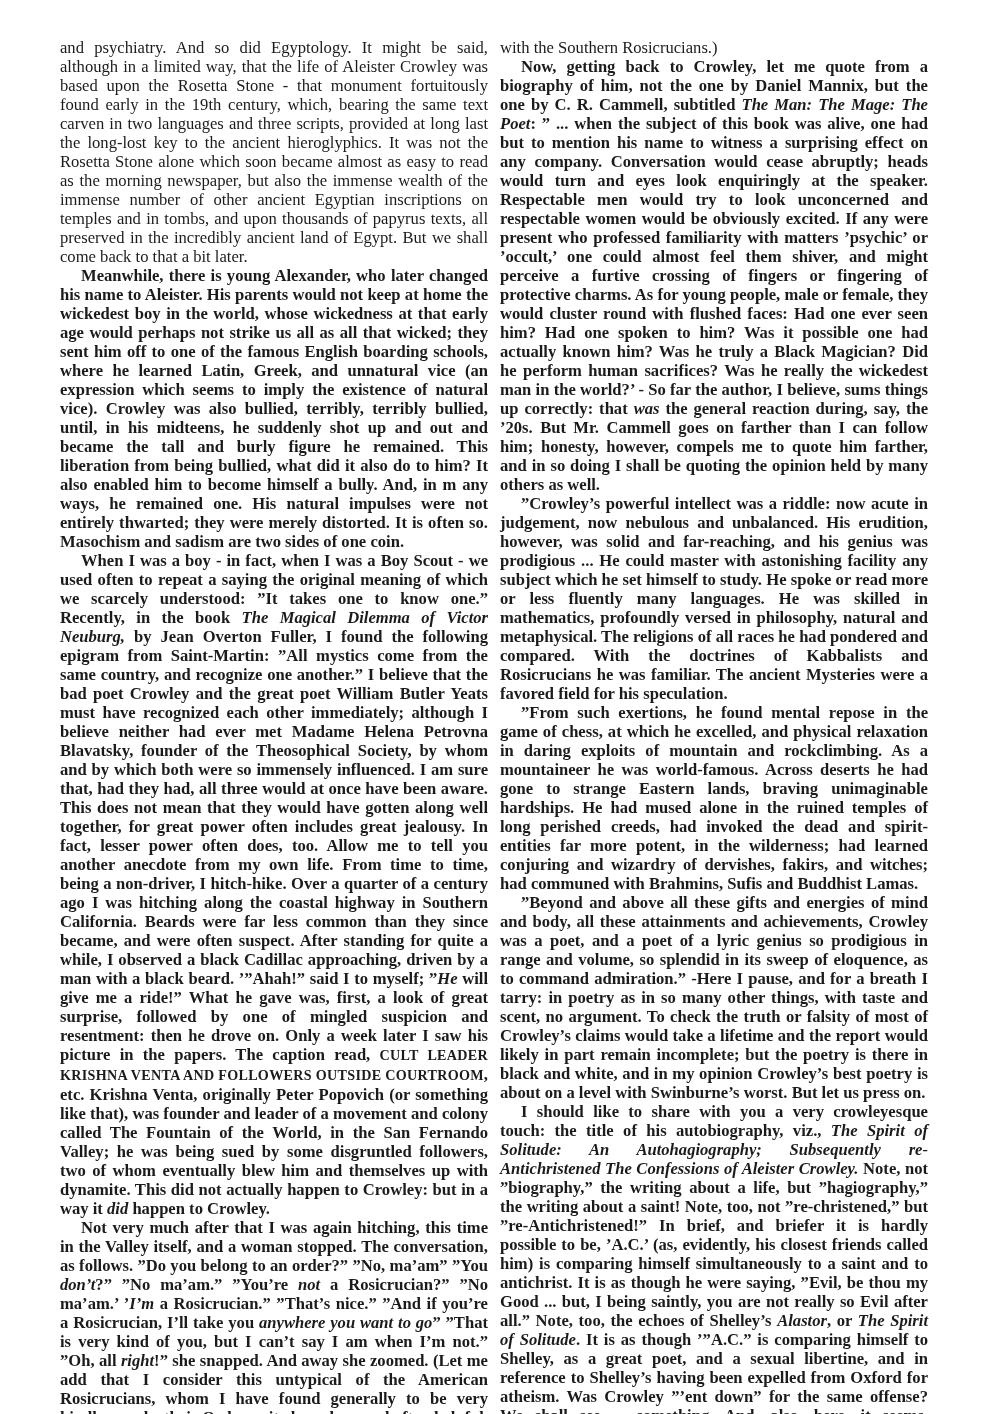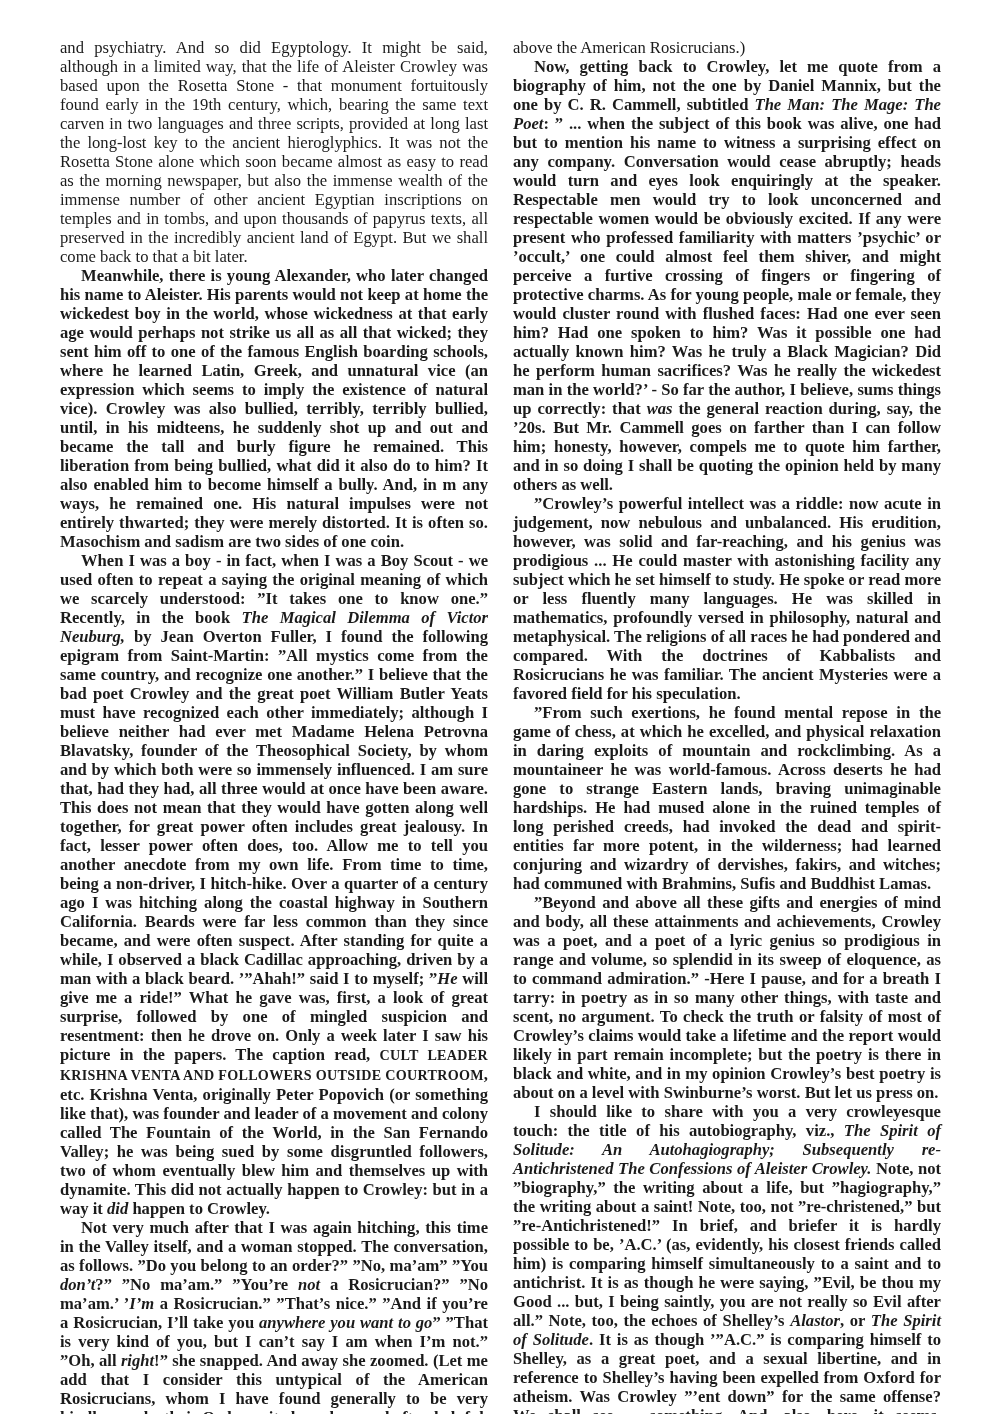--- a/index.html
+++ b/index.html
@@ -8,21 +8,21 @@
     background: #ffffff;
   }
   .page {
     position: relative;
     box-sizing: border-box;
     width: 1000px;
     height: 1414px;
     background: #ffffff;
     padding: 38px 59px 0 60px;
     display: flex;
-    gap: 25px;
+    gap: 12px;
     font-family: "Liberation Serif", "DejaVu Serif", serif;
   }
   .column {
     width: 428px;
     color: #1b1b1b;
     font-size: 16.6px;
     line-height: 19px;
     text-align: justify;
   }
   .column p {
@@ -48,20 +48,20 @@
 <body>
 
 <div class="page">
   <div class="column">
       <p class=""><span>and psychiatry. And so did Egyptology. It might be said, although in a limited way, that the life of Aleister Crowley was based upon the Rosetta Stone - that monument fortuitously found early in the 19th century, which, bearing the same text carven in two languages and three scripts, provided at long last the long-lost key to the ancient hieroglyphics. It was not the Rosetta Stone alone which soon became almost as easy to read as the morning newspaper, but also the immense wealth of the immense number of other ancient Egyptian inscriptions on temples and in tombs, and upon thousands of papyrus texts, all preserved in the incredibly ancient land of Egypt. But we shall come back to that a bit later.</span></p>
       <p class="indent"><span>Meanwhile, there is young Alexander, who later changed his name to Aleister. His parents would not keep at home the wickedest boy in the world, whose wickedness at that early age would perhaps not strike us all as all that wicked; they sent him off to one of the famous English boarding schools, where he learned Latin, Greek, and unnatural vice (an expression which seems to imply the existence of natural vice). Crowley was also bullied, terribly, terribly bullied, until, in his midteens, he suddenly shot up and out and became the tall and burly figure he remained. This liberation from being bullied, what did it also do to him? It also enabled him to become himself a bully. And, in m any ways, he remained one. His natural impulses were not entirely thwarted; they were merely distorted. It is often so. Masochism and sadism are two sides of one coin.</span></p>
       <p class="indent"><span>When I was a boy - in fact, when I was a Boy Scout - we used often to repeat a saying the original meaning of which we scarcely understood: ”It takes one to know one.” Recently, in the book </span><span class="italic">The Magical Dilemma of Victor Neuburg,</span><span> by Jean Overton Fuller, I found the following epigram from Saint-Martin: ”All mystics come from the same country, and recognize one another.” I believe that the bad poet Crowley and the great poet William Butler Yeats must have recognized each other immediately; although I believe neither had ever met Madame Helena Petrovna Blavatsky, founder of the Theosophical Society, by whom and by which both were so immensely influenced. I am sure that, had they had, all three would at once have been aware. This does not mean that they would have gotten along well together, for great power often includes great jealousy. In fact, lesser power often does, too. Allow me to tell you another anecdote from my own life. From time to time, being a non-driver, I hitch-hike. Over a quarter of a century ago I was hitching along the coastal highway in Southern California. Beards were far less common than they since became, and were often suspect. After standing for quite a while, I observed a black Cadillac approaching, driven by a man with a black beard. ’”Ahah!” said I to myself; ”</span><span class="italic">He</span><span> will give me a ride!” What he gave was, first, a look of great surprise, followed by one of mingled suspicion and resentment: then he drove on. Only a week later I saw his picture in the papers. The caption read, </span><span class="caps">CULT LEADER KRISHNA VENTA AND FOLLOWERS OUTSIDE COURTROOM</span><span>, etc. Krishna Venta, originally Peter Popovich (or something like that), was founder and leader of a movement and colony called The Fountain of the World, in the San Fernando Valley; he was being sued by some disgruntled followers, two of whom eventually blew him and themselves up with dynamite. This did not actually happen to Crowley: but in a way it </span><span class="italic">did</span><span> happen to Crowley.</span></p>
       <p class="indent cont"><span>Not very much after that I was again hitching, this time in the Valley itself, and a woman stopped. The conversation, as follows. ”Do you belong to an order?” ”No, ma’am” ”You </span><span class="italic">don’t</span><span>?” ”No ma’am.” ”You’re </span><span class="italic">not</span><span> a Rosicrucian?” ”No ma’am.’ ’</span><span class="italic">I’m</span><span> a Rosicrucian.” ”That’s nice.” ”And if you’re a Rosicrucian, I’ll take you </span><span class="italic">anywhere you want to go</span><span>” ”That is very kind of you, but I can’t say I am when I’m not.” ”Oh, all </span><span class="italic">right</span><span>!” she snapped. And away she zoomed. (Let me add that I consider this untypical of the American Rosicrucians, whom I have found generally to be very kindly people, their Order quite harmless, and often helpful. But Crowley was never affiliated</span></p>
     </div>
   <div class="column">
-      <p class=""><span>above the American Rosicrucians.)</span></p>
+      <p class=""><span>with the Southern Rosicrucians.)</span></p>
       <p class="indent"><span>Now, getting back to Crowley, let me quote from a biography of him, not the one by Daniel Mannix, but the one by C. R. Cammell, subtitled </span><span class="italic">The Man: The Mage: The Poet</span><span>: ” ... when the subject of this book was alive, one had but to mention his name to witness a surprising effect on any company. Conversation would cease abruptly; heads would turn and eyes look enquiringly at the speaker. Respectable men would try to look unconcerned and respectable women would be obviously excited. If any were present who professed familiarity with matters ’psychic’ or ’occult,’ one could almost feel them shiver, and might perceive a furtive crossing of fingers or fingering of protective charms. As for young people, male or female, they would cluster round with flushed faces: Had one ever seen him? Had one spoken to him? Was it possible one had actually known him? Was he truly a Black Magician? Did he perform human sacrifices? Was he really the wickedest man in the world?’ - So far the author, I believe, sums things up correctly: that </span><span class="italic">was</span><span> the general reaction during, say, the ’20s. But Mr. Cammell goes on farther than I can follow him; honesty, however, compels me to quote him farther, and in so doing I shall be quoting the opinion held by many others as well.</span></p>
       <p class="indent"><span>”Crowley’s powerful intellect was a riddle: now acute in judgement, now nebulous and unbalanced. His erudition, however, was solid and far-reaching, and his genius was prodigious ... He could master with astonishing facility any subject which he set himself to study. He spoke or read more or less fluently many languages. He was skilled in mathematics, profoundly versed in philosophy, natural and metaphysical. The religions of all races he had pondered and compared. With the doctrines of Kabbalists and Rosicrucians he was familiar. The ancient Mysteries were a favored field for his speculation.</span></p>
       <p class="indent"><span>”From such exertions, he found mental repose in the game of chess, at which he excelled, and physical relaxation in daring exploits of mountain and rockclimbing. As a mountaineer he was world-famous. Across deserts he had gone to strange Eastern lands, braving unimaginable hardships. He had mused alone in the ruined temples of long perished creeds, had invoked the dead and spirit-entities far more potent, in the wilderness; had learned conjuring and wizardry of dervishes, fakirs, and witches; had communed with Brahmins, Sufis and Buddhist Lamas.</span></p>
       <p class="indent"><span>”Beyond and above all these gifts and energies of mind and body, all these attainments and achievements, Crowley was a poet, and a poet of a lyric genius so prodigious in range and volume, so splendid in its sweep of eloquence, as to command admiration.” -Here I pause, and for a breath I tarry: in poetry as in so many other things, with taste and scent, no argument. To check the truth or falsity of most of Crowley’s claims would take a lifetime and the report would likely in part remain incomplete; but the poetry is there in black and white, and in my opinion Crowley’s best poetry is about on a level with Swinburne’s worst. But let us press on.</span></p>
       <p class="indent cont"><span>I should like to share with you a very crowleyesque touch: the title of his autobiography, viz., </span><span class="italic">The Spirit of Solitude: An Autohagiography; Subsequently re-Antichristened The Confessions of Aleister Crowley.</span><span> Note, not ”biography,” the writing about a life, but ”hagiography,” the writing about a saint! Note, too, not ”re-christened,” but ”re-Antichristened!” In brief, and briefer it is hardly possible to be, ’A.C.’ (as, evidently, his closest friends called him) is comparing himself simultaneously to a saint and to antichrist. It is as though he were saying, ”Evil, be thou my Good ... but, I being saintly, you are not really so Evil after all.” Note, too, the echoes of Shelley’s </span><span class="italic">Alastor</span><span>, or </span><span class="italic">The Spirit of Solitude</span><span>. It is as though ’”A.C.” is comparing himself to Shelley, as a great poet, and a sexual libertine, and in reference to Shelley’s having been expelled from Oxford for atheism. Was Crowley ”’ent down” for the same offense? We shall see ... something. And, also, here, it seems,</span></p>
     </div>
 </div>
 
 </body></html>

